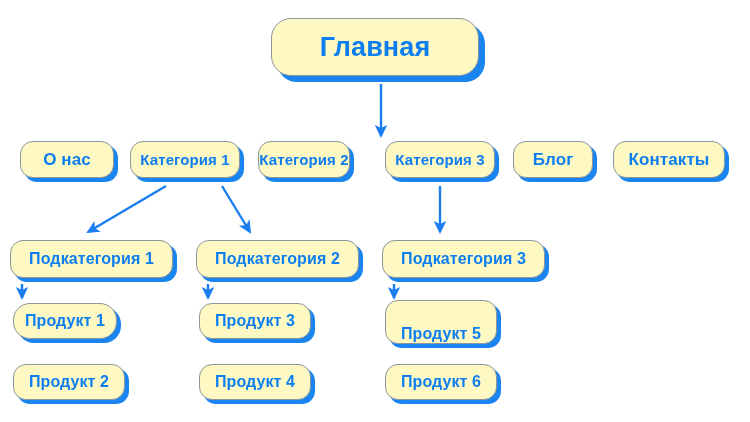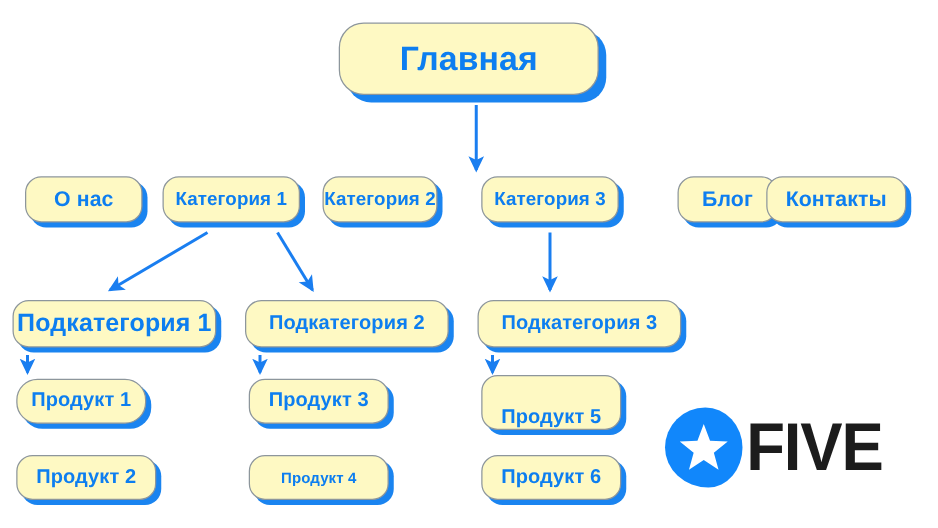--- a/index.html
+++ b/index.html
@@ -118,58 +118,49 @@
       </div>
       <div class="node" style="left: 130px; top: 141px; width: 110px; height: 37px;">
         <span style="font-size: 15px;">Категория 1</span>
       </div>
       <div class="node" style="left: 258px; top: 141px; width: 92px; height: 37px;">
         <span style="font-size: 15px;">Категория 2</span>
       </div>
       <div class="node" style="left: 385px; top: 141px; width: 110px; height: 37px;">
         <span style="font-size: 15px;">Категория 3</span>
       </div>
-      <div class="node" style="left: 542px; top: 141px; width: 80px; height: 37px;">
+      <div class="node" style="left: 513px; top: 141px; width: 80px; height: 37px;">
         <span style="font-size: 17px;">Блог</span>
       </div>
       <div class="node" style="left: 613px; top: 141px; width: 112px; height: 37px;">
         <span style="font-size: 17px; text-align: center;">Контакты</span>
       </div>
       <div class="node" style="left: 10px; top: 240px; width: 163px; height: 38px;">
-        <span style="font-size: 20px;">Подкатегория 1</span>
+        <span style="font-size: 16px;">Подкатегория 1</span>
       </div>
       <div class="node" style="left: 196px; top: 240px; width: 163px; height: 38px;">
         <span style="font-size: 16px;">Подкатегория 2</span>
       </div>
       <div class="node" style="left: 382px; top: 240px; width: 163px; height: 38px;">
         <span style="font-size: 16px;">Подкатегория 3</span>
       </div>
       <div class="node" style="left: 13px; top: 303px; width: 104px; height: 36px; border-radius: 17px;">
         <span style="font-size: 16px;">Продукт 1</span>
       </div>
       <div class="node" style="left: 199px; top: 303px; width: 112px; height: 36px;">
         <span style="font-size: 16px;">Продукт 3</span>
       </div>
       <div class="node" style="left: 385px; top: 300px; width: 112px; height: 44px; align-items: flex-end;">
         <span style="font-size: 16px;">Продукт 5</span>
       </div>
       <div class="node" style="left: 13px; top: 364px; width: 112px; height: 36px;">
         <span style="font-size: 16px;">Продукт 2</span>
       </div>
       <div class="node" style="left: 199px; top: 364px; width: 112px; height: 36px;">
-        <span style="font-size: 12px;">Продукт 4</span>
+        <span style="font-size: 16px;">Продукт 4</span>
       </div>
       <div class="node" style="left: 385px; top: 364px; width: 112px; height: 36px;">
         <span style="font-size: 16px;">Продукт 6</span>
       </div>
     </div>
 
-  <div class="logo" style="left: 532px; top: 326px;">
-    <div class="logo-mark">
-      <div class="logo-blob"></div>
-      <svg class="logo-star" viewBox="0 0 100 100" xmlns="http://www.w3.org/2000/svg">
-        <path d="M50 3 L62.6 36.5 L98 38.2 L70.2 60.3 L79.6 94.5 L50 74.8 L20.4 94.5 L29.8 60.3 L2 38.2 L37.4 36.5 Z" fill="currentColor"></path>
-      </svg>
-    </div>
-    <div class="logo-word">FIVE</div>
-  </div>
 
 </div>
 
 </body></html>

